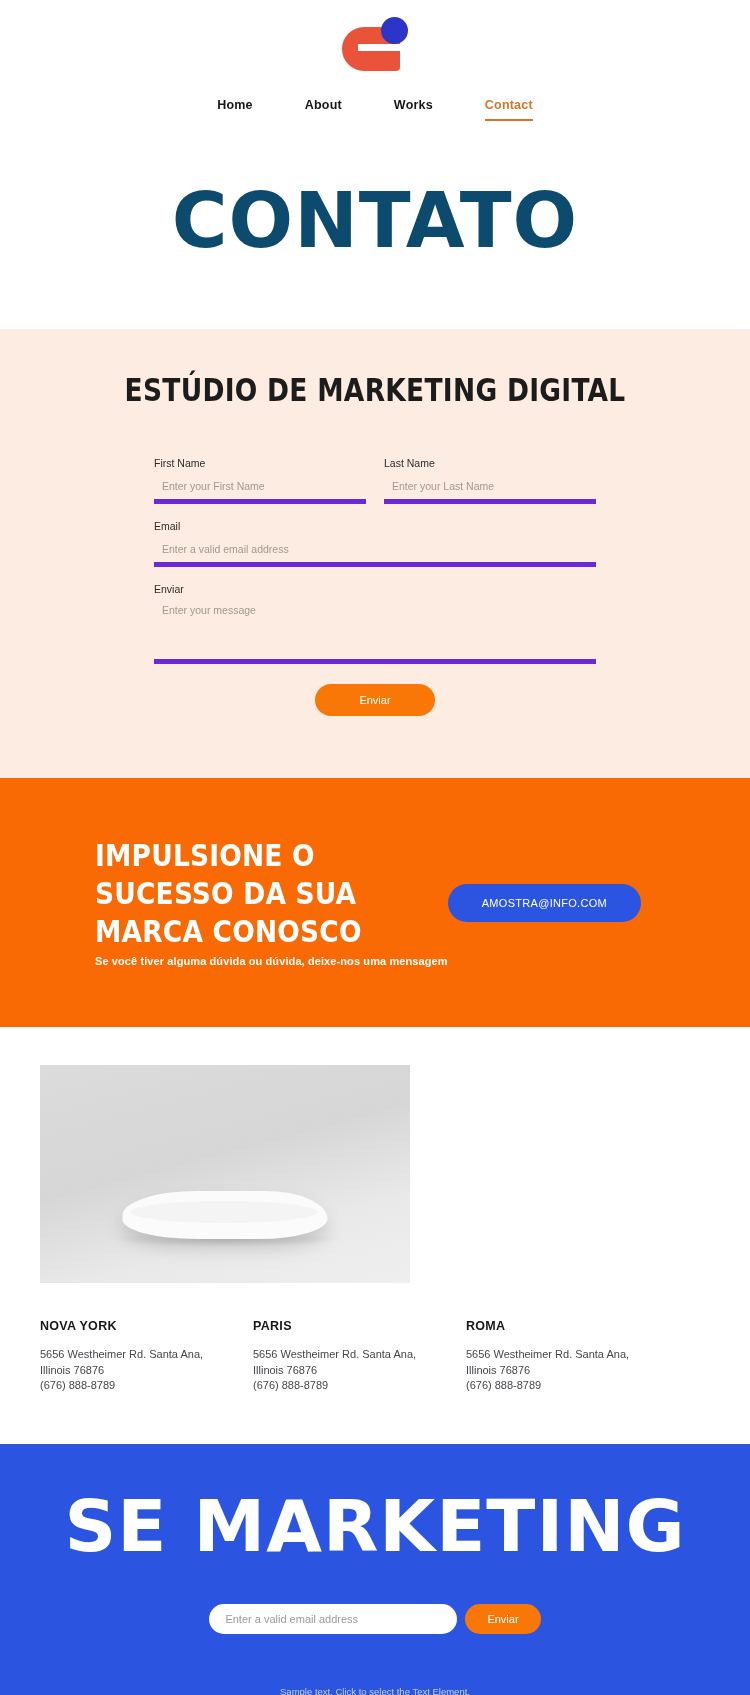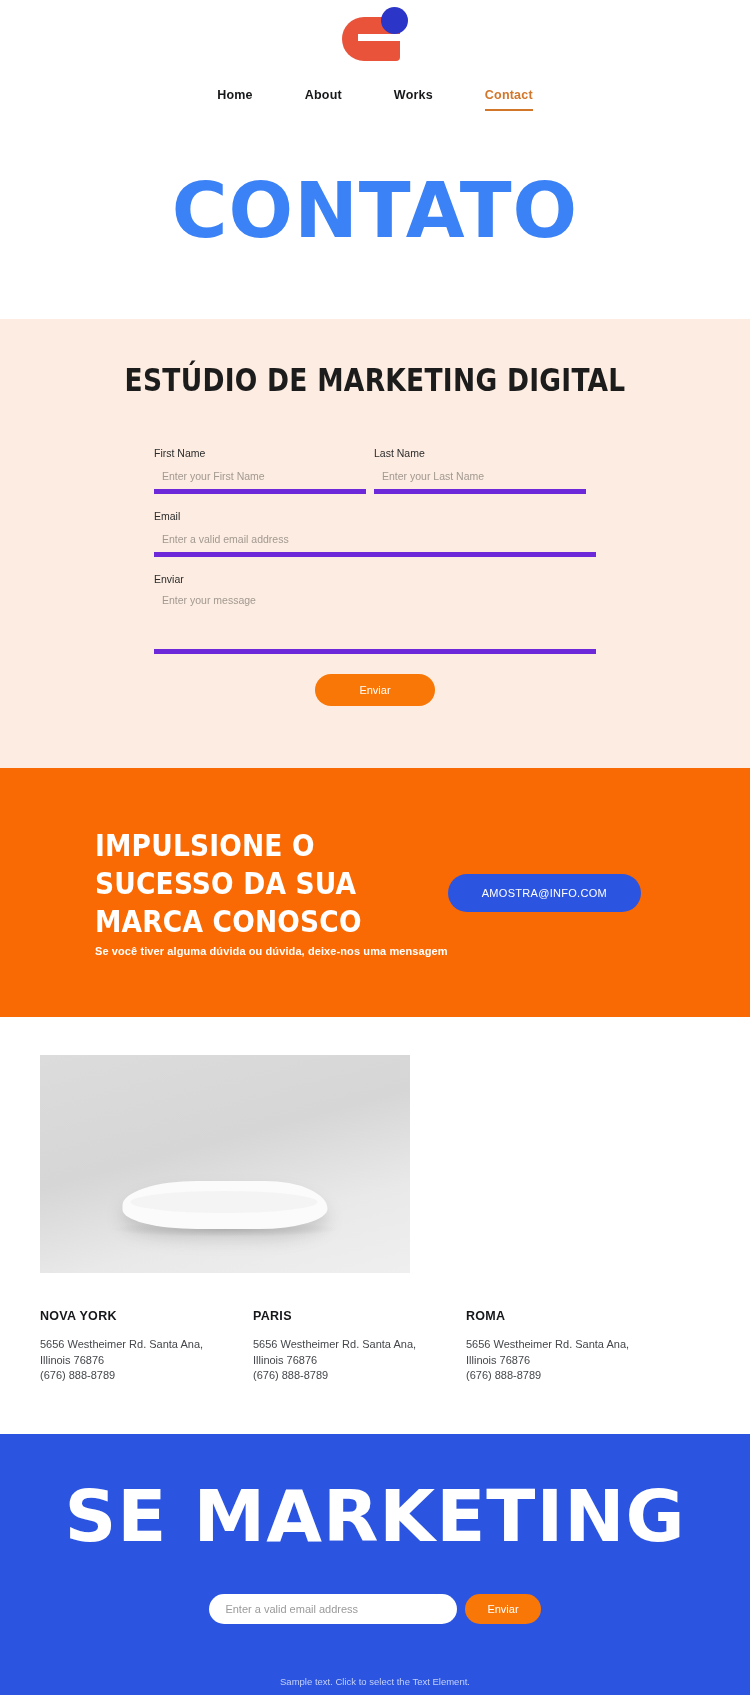--- a/index.html
+++ b/index.html
@@ -9,20 +9,21 @@
     background: #ffffff;
     font-family: "Liberation Sans", sans-serif;
     -webkit-font-smoothing: antialiased;
   }
 
   body { width: 750px; overflow-x: hidden; }
 
   
   .header {
     background: #ffffff;
+    padding-top: 10px;
   }
 
   .logo-wrap {
     display: flex;
     justify-content: center;
     align-items: center;
     height: 72px;
   }
 
   .logo {
@@ -88,21 +89,21 @@
   .hero {
     background: #ffffff;
     text-align: center;
     padding: 42px 0 72px 0;
   }
   .hero-title {
     font-family: "DejaVu Sans", sans-serif;
     font-size: 76px;
     line-height: .95;
     font-weight: bold;
-    color: #3b82f6;
+    color: #0c4a6e;
     letter-spacing: 1px;
   }
 
   
   .form-section {
     background: #fcece1;
     padding: 42px 0 62px 0;
   }
   .form-heading {
     text-align: center;
@@ -115,20 +116,21 @@
     margin-bottom: 48px;
   }
 
   .form {
     width: 442px;
     margin: 0 auto;
   }
   .row {
     display: flex;
     gap: 8px;
+    justify-content: space-between;
   }
   .field { margin-bottom: 16px; }
   .field.half { width: 212px; }
   .field.full { width: 442px; }
 
   .field-label {
     font-size: 10.5px;
     color: #2c2c2c;
     margin-bottom: 7px;
     display: block;

